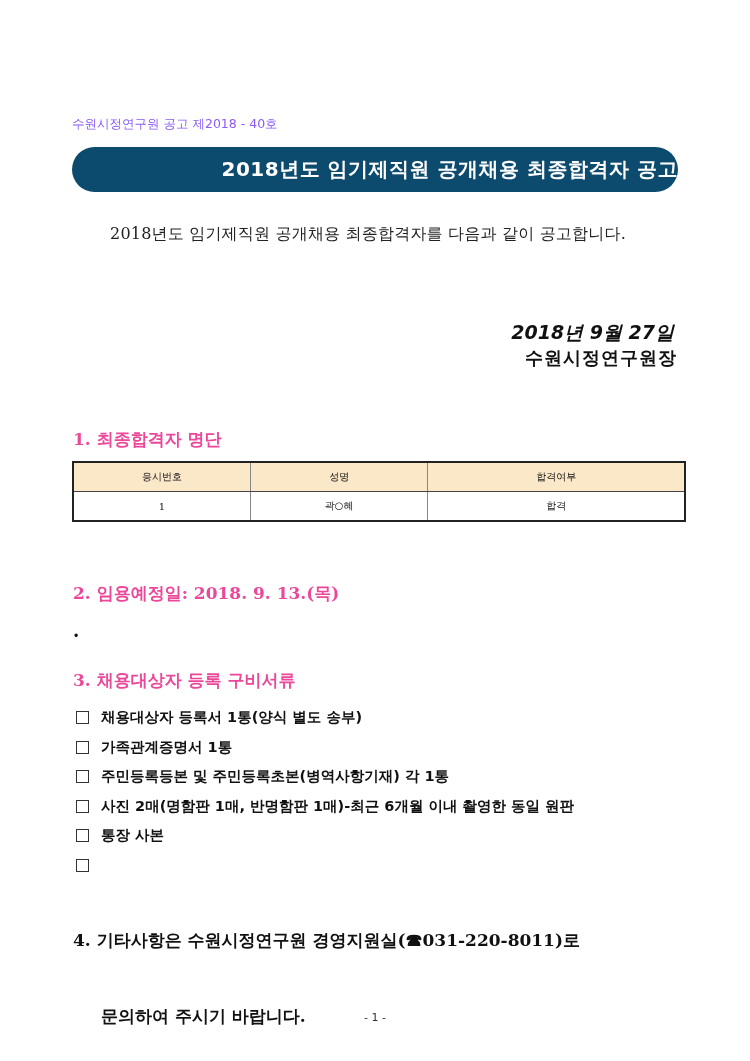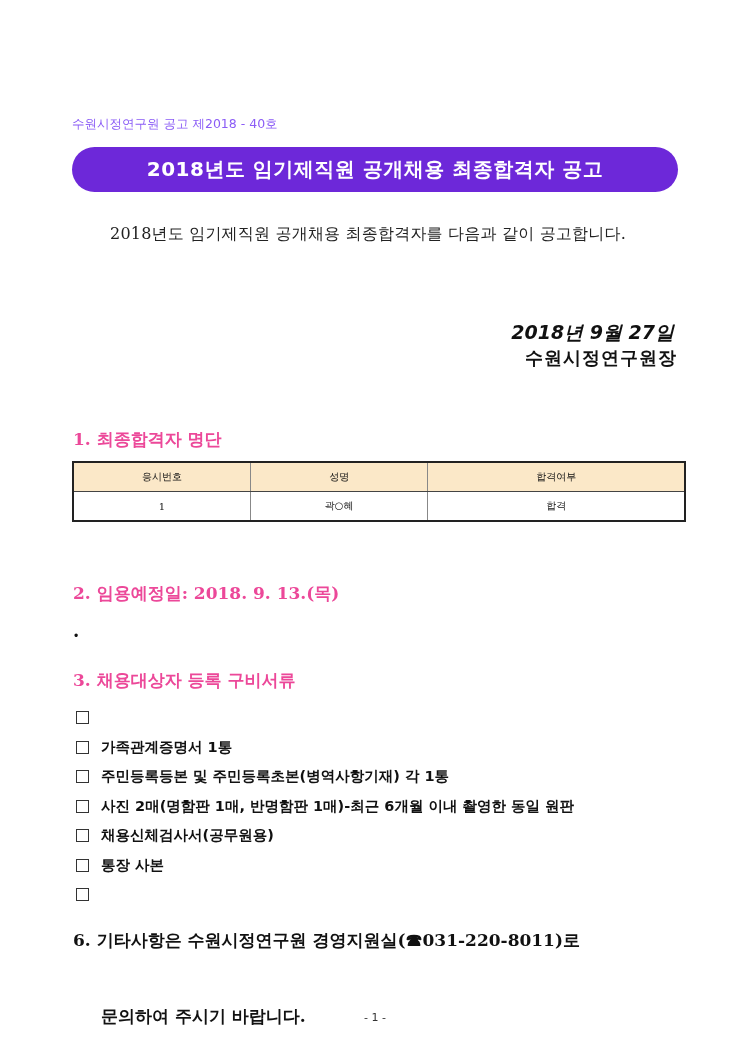--- a/index.html
+++ b/index.html
@@ -8,22 +8,22 @@
       font-family: "DejaVu Serif", "Liberation Serif", serif; color: #111;
       overflow: hidden;
     }
     .abs { position: absolute; }
     .notice-no {
       left: 72px; top: 116px; font-size: 12.5px; color: #8b5cf6;
       font-family: "DejaVu Sans", "Liberation Sans", sans-serif;
     }
     .banner {
       left: 72px; top: 147px; width: 606px; height: 45px;
-      background: #6d28d9; border-radius: 23px;
-      display: flex; align-items: center; justify-content: center;
+      background: #0c4a6e; border-radius: 23px;
+      display: flex; align-items: center; justify-content: flex-end;
     }
     .banner-title {
       color: #fff; font-size: 20px; font-weight: bold; letter-spacing: 0.5px;
       font-family: "DejaVu Sans", "Liberation Sans", sans-serif;
     }
     .intro {
       left: 110px; top: 224px; font-size: 16px; color: #222; letter-spacing: 0.2px;
     }
     .date {
       right: 76px; top: 320px; font-size: 19px; font-weight: bold;
@@ -107,42 +107,39 @@
 </table>
 
 <div class="abs section-heading" style="left:73px; top:582px;">2. 임용예정일: 2018. 9. 13.(목)</div>
 <div class="abs dot-line">.</div>
 
 <div class="abs section-heading" style="left:73px; top:669px;">3. 채용대상자 등록 구비서류</div>
 
 <ul class="abs doc-list">
   <li>
       <span class="checkbox"></span>
+      <span>채용대상자 등록서 1통(양식 별도 송부)</span>
     </li>
   <li>
       <span class="checkbox"></span>
       <span>가족관계증명서 1통</span>
     </li>
   <li>
       <span class="checkbox"></span>
       <span>주민등록등본 및 주민등록초본(병역사항기재) 각 1통</span>
     </li>
   <li>
       <span class="checkbox"></span>
       <span>사진 2매(명함판 1매, 반명함판 1매)-최근 6개월 이내 촬영한 동일 원판</span>
     </li>
   <li>
       <span class="checkbox"></span>
-      <span>채용신체검사서(공무원용)</span>
-    </li>
-  <li>
-      <span class="checkbox"></span>
       <span>통장 사본</span>
     </li>
   <li>
       <span class="checkbox"></span>
     </li>
 </ul>
 
-<div class="abs contact-line" style="top:929px;">6. 기타사항은 수원시정연구원 경영지원실(☎031-220-8011)로</div>
+<div class="abs contact-line" style="top:929px;">4. 기타사항은 수원시정연구원 경영지원실(☎031-220-8011)로</div>
 <div class="abs contact-line" style="top:1005px; left:101px;">문의하여 주시기 바랍니다.</div>
 
 <div class="abs page-num">- 1 -</div>
 
 </body></html>

